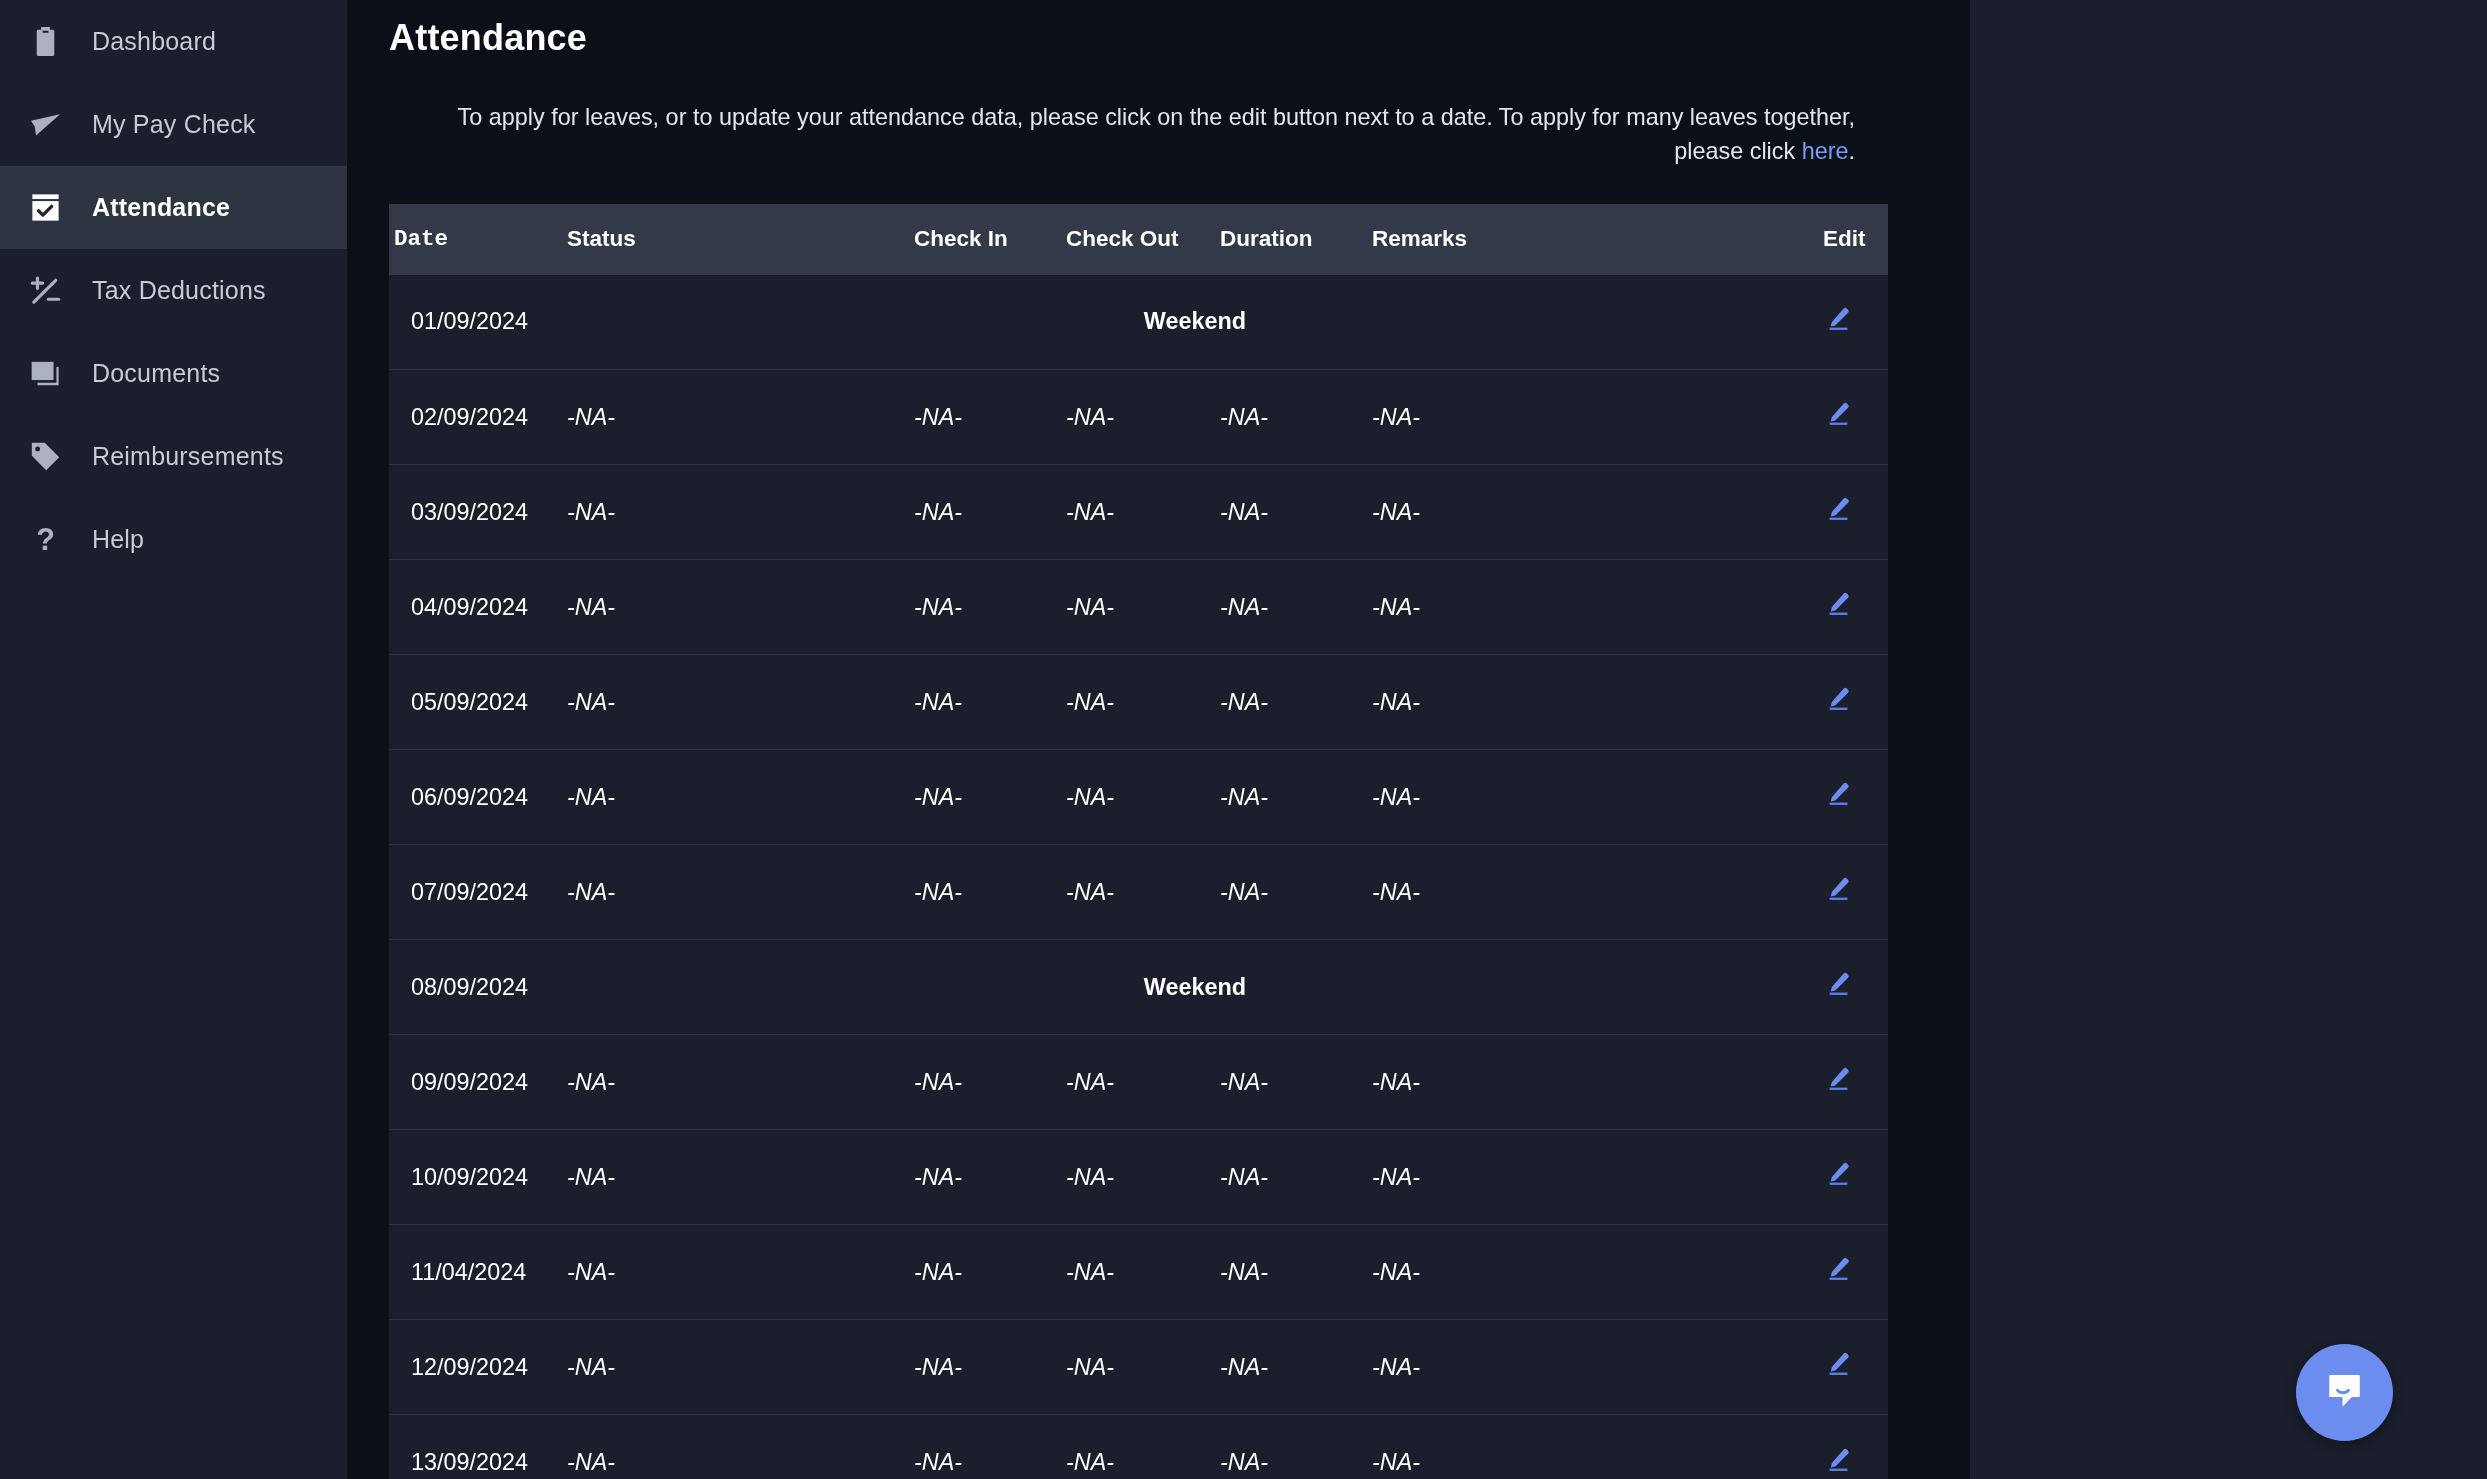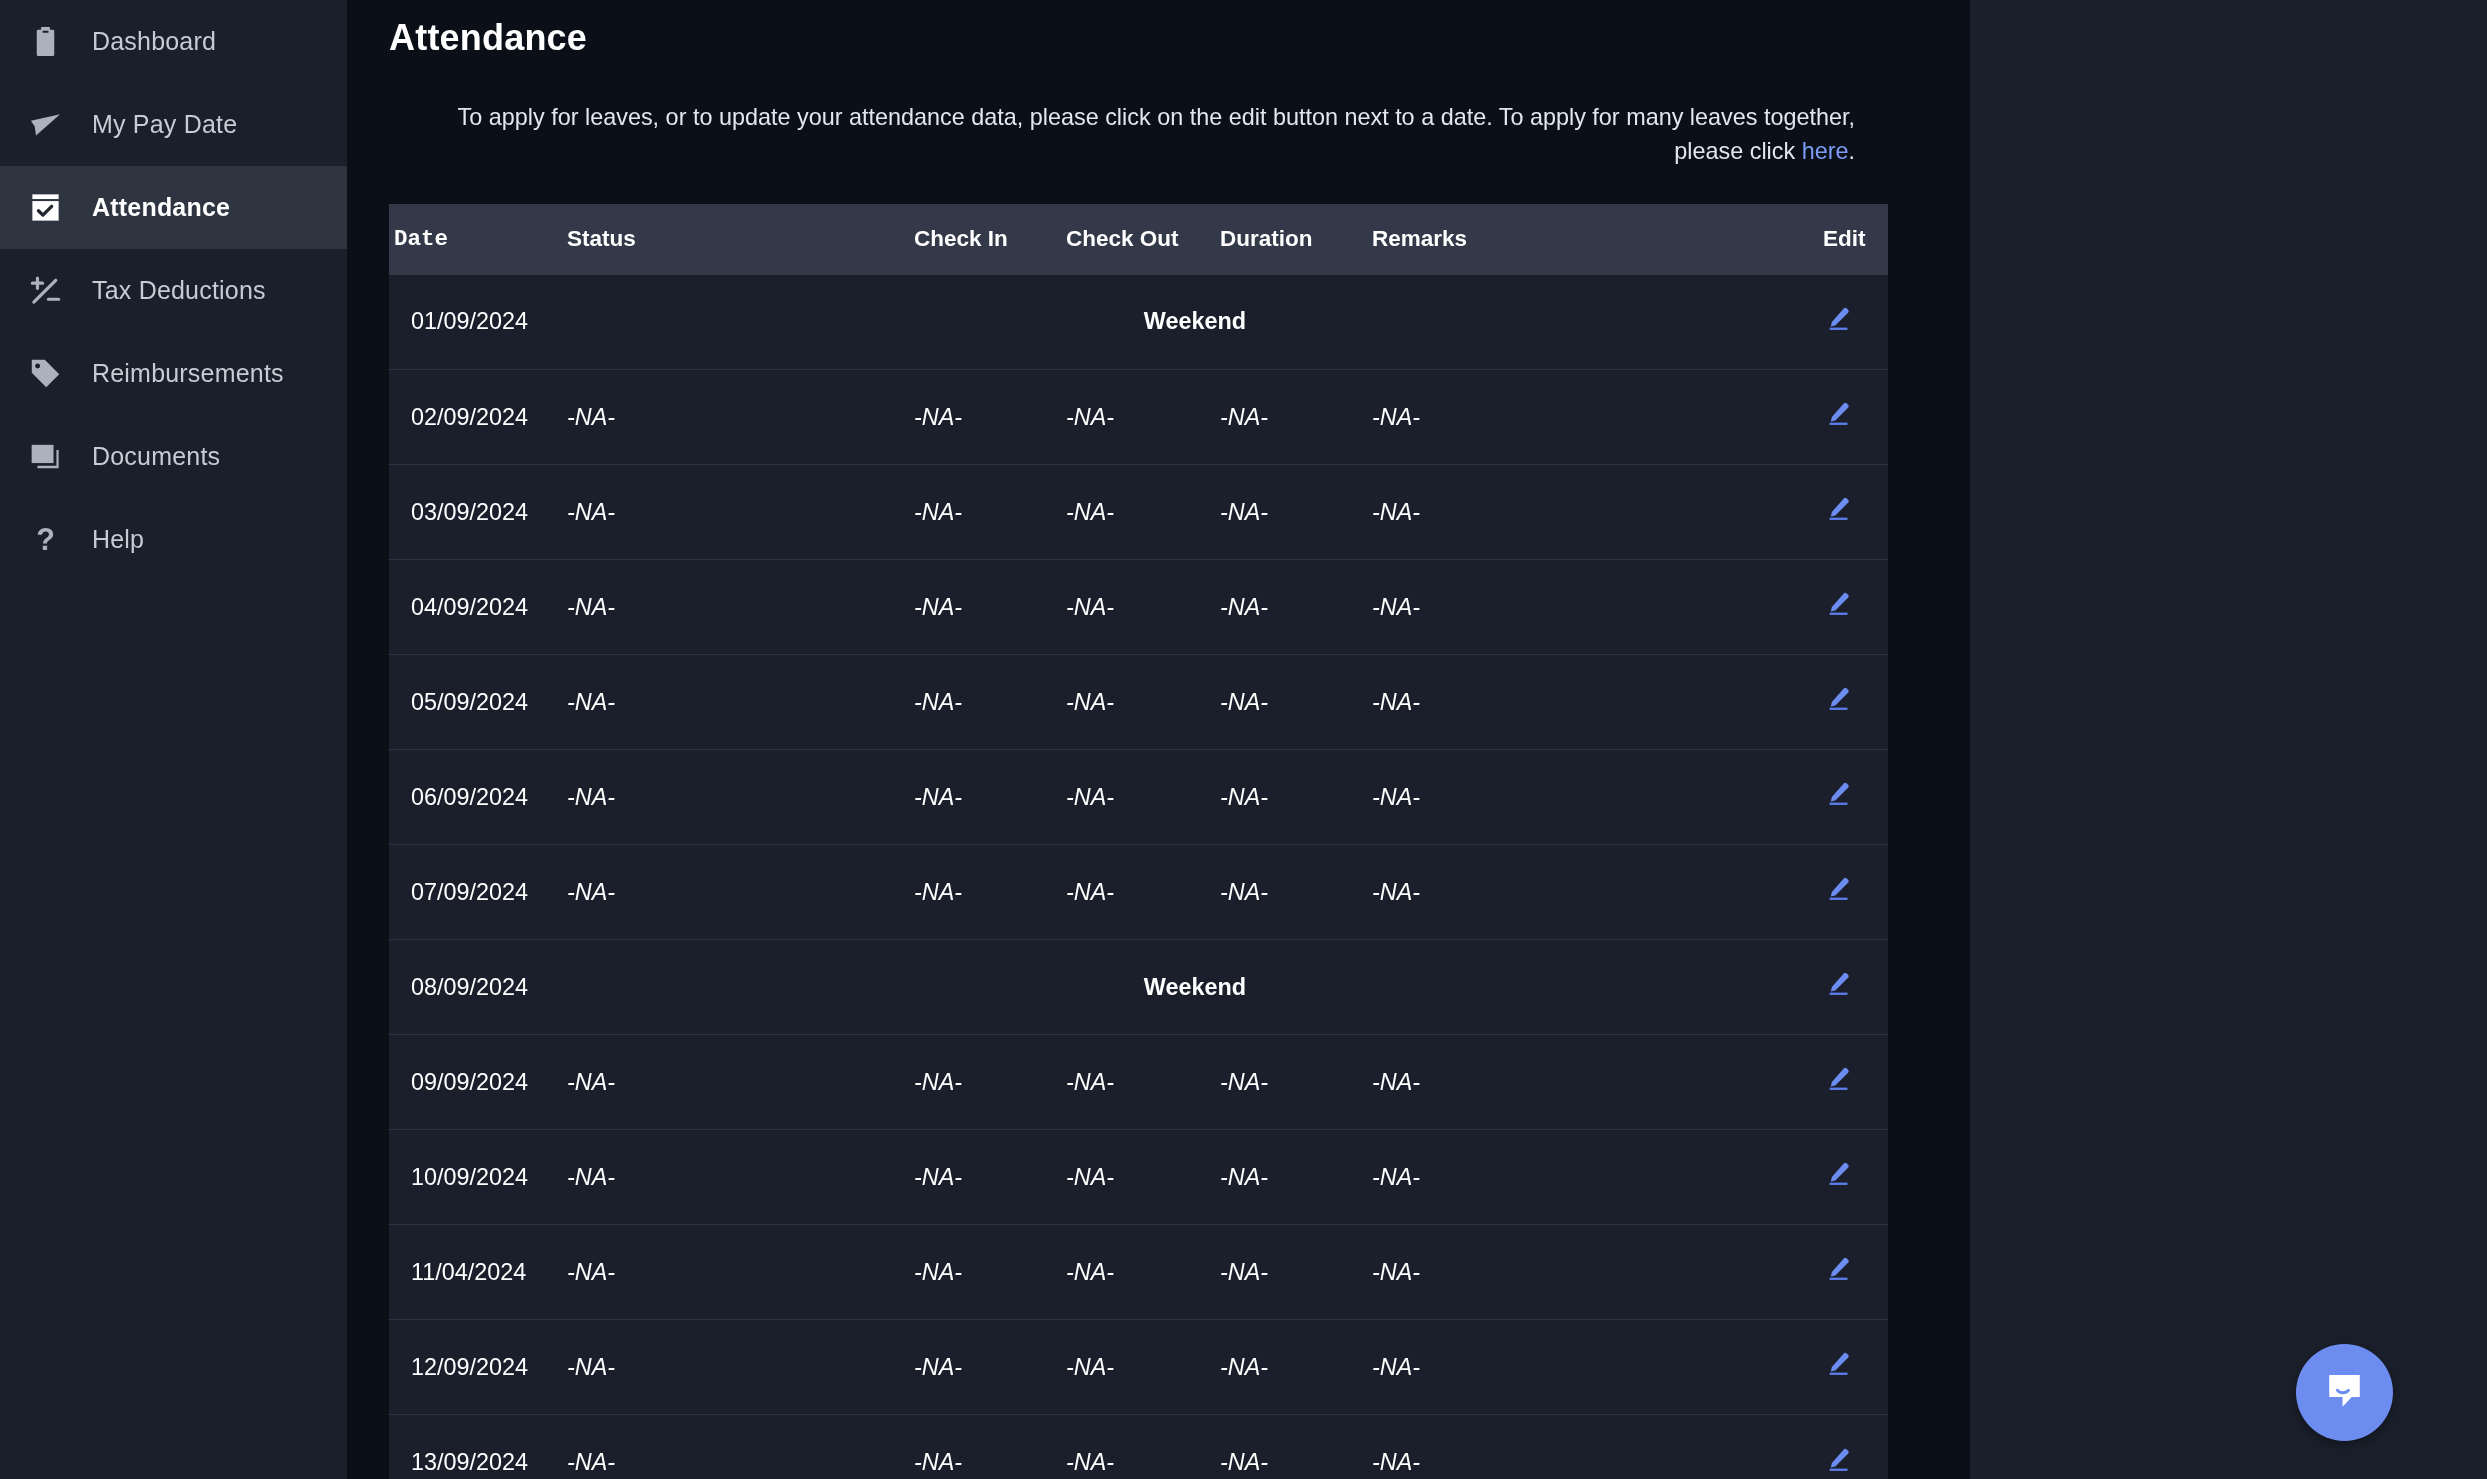--- a/index.html
+++ b/index.html
@@ -123,21 +123,21 @@
       </span>
       <span class="nav-label">Dashboard</span>
     </div>
 
     <div class="nav-item">
       <span class="nav-icon">
         <svg width="35" height="35" viewBox="0 0 24 24" fill="#ACB2BD">
           <path d="M2 9.5 22 5 5.5 19.5 4.6 13.4z"></path>
         </svg>
       </span>
-      <span class="nav-label">My Pay Date</span>
+      <span class="nav-label">My Pay Check</span>
     </div>
 
     <div class="nav-item active">
       <span class="nav-icon">
         <svg width="35" height="35" viewBox="0 0 24 24">
           <rect x="3" y="3" width="18" height="3.2" fill="#FFFFFF"></rect>
           <rect x="3" y="7.6" width="18" height="13.4" fill="#FFFFFF"></rect>
           <path d="M7.2 14.2l3 3 6-6" stroke="#21262F" stroke-width="2.3" fill="none" stroke-linecap="round" stroke-linejoin="round"></path>
         </svg>
       </span>
@@ -151,34 +151,34 @@
           <path d="M4 20 19 5"></path>
           <path d="M14 18h7"></path>
         </svg>
       </span>
       <span class="nav-label">Tax Deductions</span>
     </div>
 
     <div class="nav-item">
       <span class="nav-icon">
         <svg width="35" height="35" viewBox="0 0 24 24" fill="#ACB2BD">
-          <path d="M11.5 2.6 21.4 12.5 12.5 21.4 2.6 11.5V2.6h8.9zM6.6 5.1a1.7 1.7 0 1 0 0 3.4 1.7 1.7 0 0 0 0-3.4z"></path>
-        </svg>
-      </span>
-      <span class="nav-label">Reimbursements</span>
-    </div>
-
-    <div class="nav-item">
-      <span class="nav-icon">
-        <svg width="35" height="35" viewBox="0 0 24 24" fill="#ACB2BD">
           <rect x="2.5" y="4" width="15" height="12.5"></rect>
           <path d="M19.5 7.5H21v12.5H6.5v-1.6h13V7.5z"></path>
         </svg>
       </span>
       <span class="nav-label">Documents</span>
+    </div>
+
+    <div class="nav-item">
+      <span class="nav-icon">
+        <svg width="35" height="35" viewBox="0 0 24 24" fill="#ACB2BD">
+          <path d="M11.5 2.6 21.4 12.5 12.5 21.4 2.6 11.5V2.6h8.9zM6.6 5.1a1.7 1.7 0 1 0 0 3.4 1.7 1.7 0 0 0 0-3.4z"></path>
+        </svg>
+      </span>
+      <span class="nav-label">Reimbursements</span>
     </div>
 
     <div class="nav-item">
       <span class="nav-icon">
         <svg width="35" height="35" viewBox="0 0 24 24">
           <text x="12" y="19" text-anchor="middle" font-family="Liberation Sans, sans-serif" font-size="21" font-weight="bold" fill="#ACB2BD">?</text>
         </svg>
       </span>
       <span class="nav-label">Help</span>
     </div>

